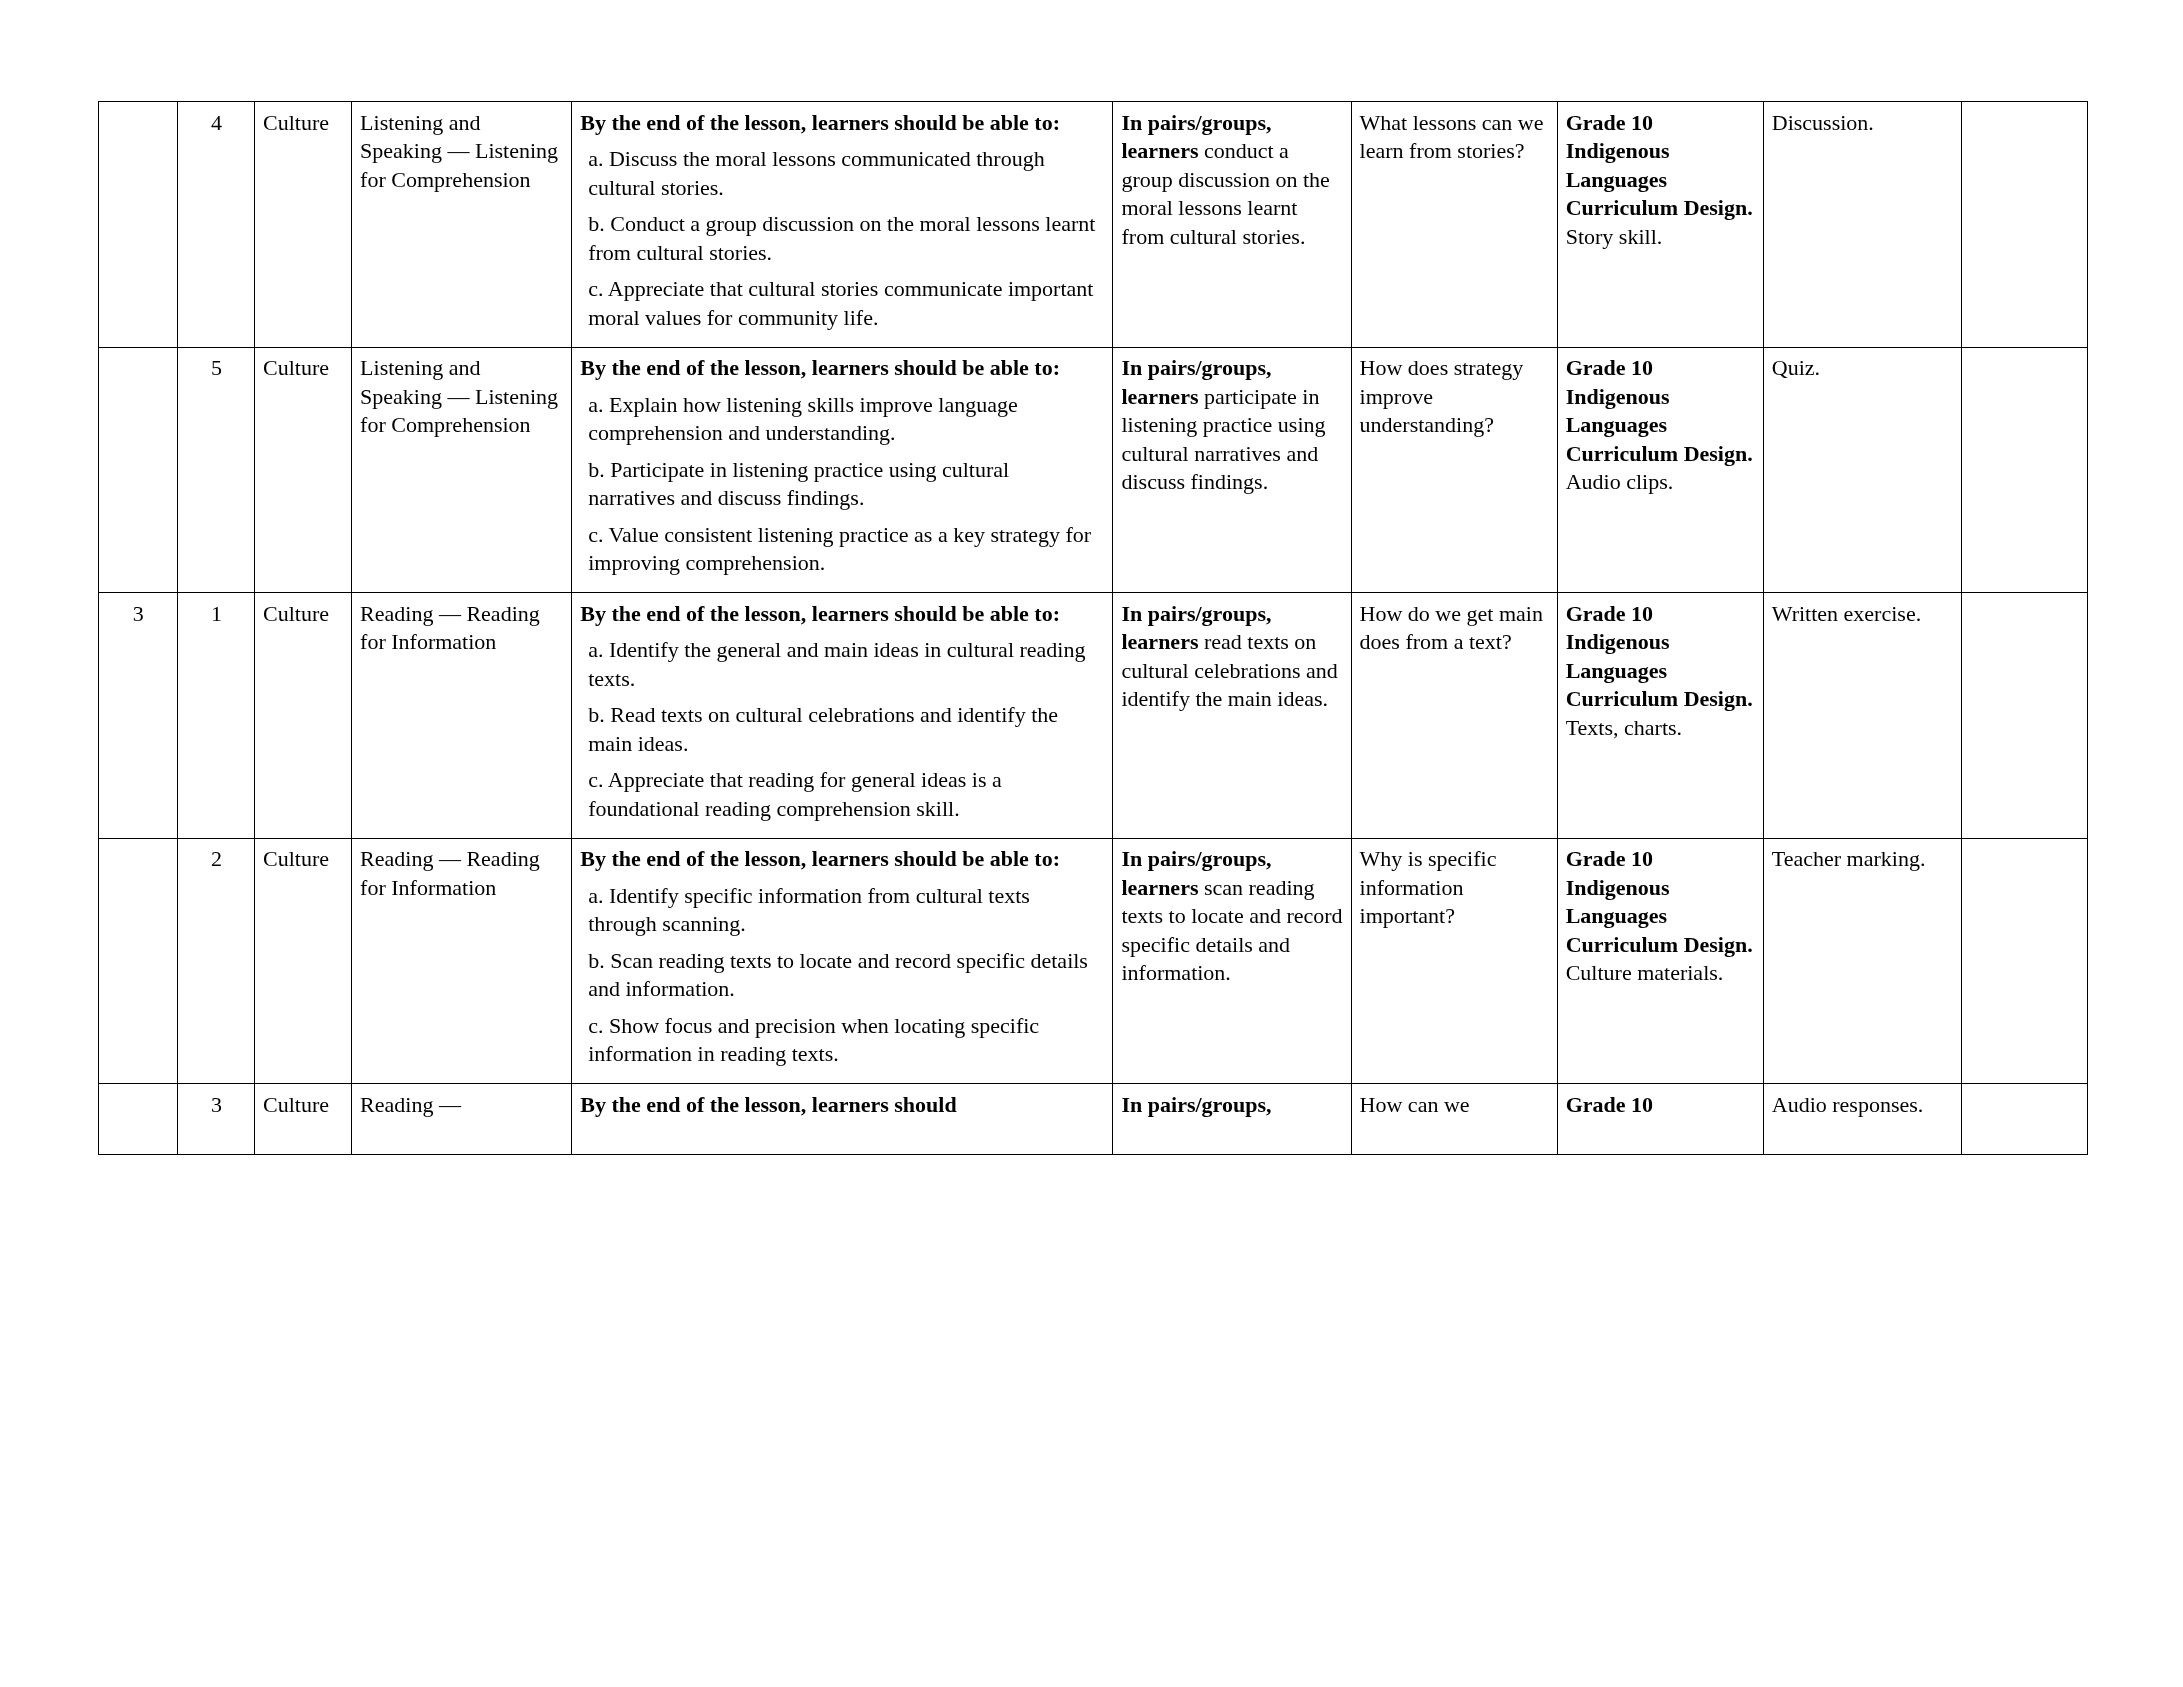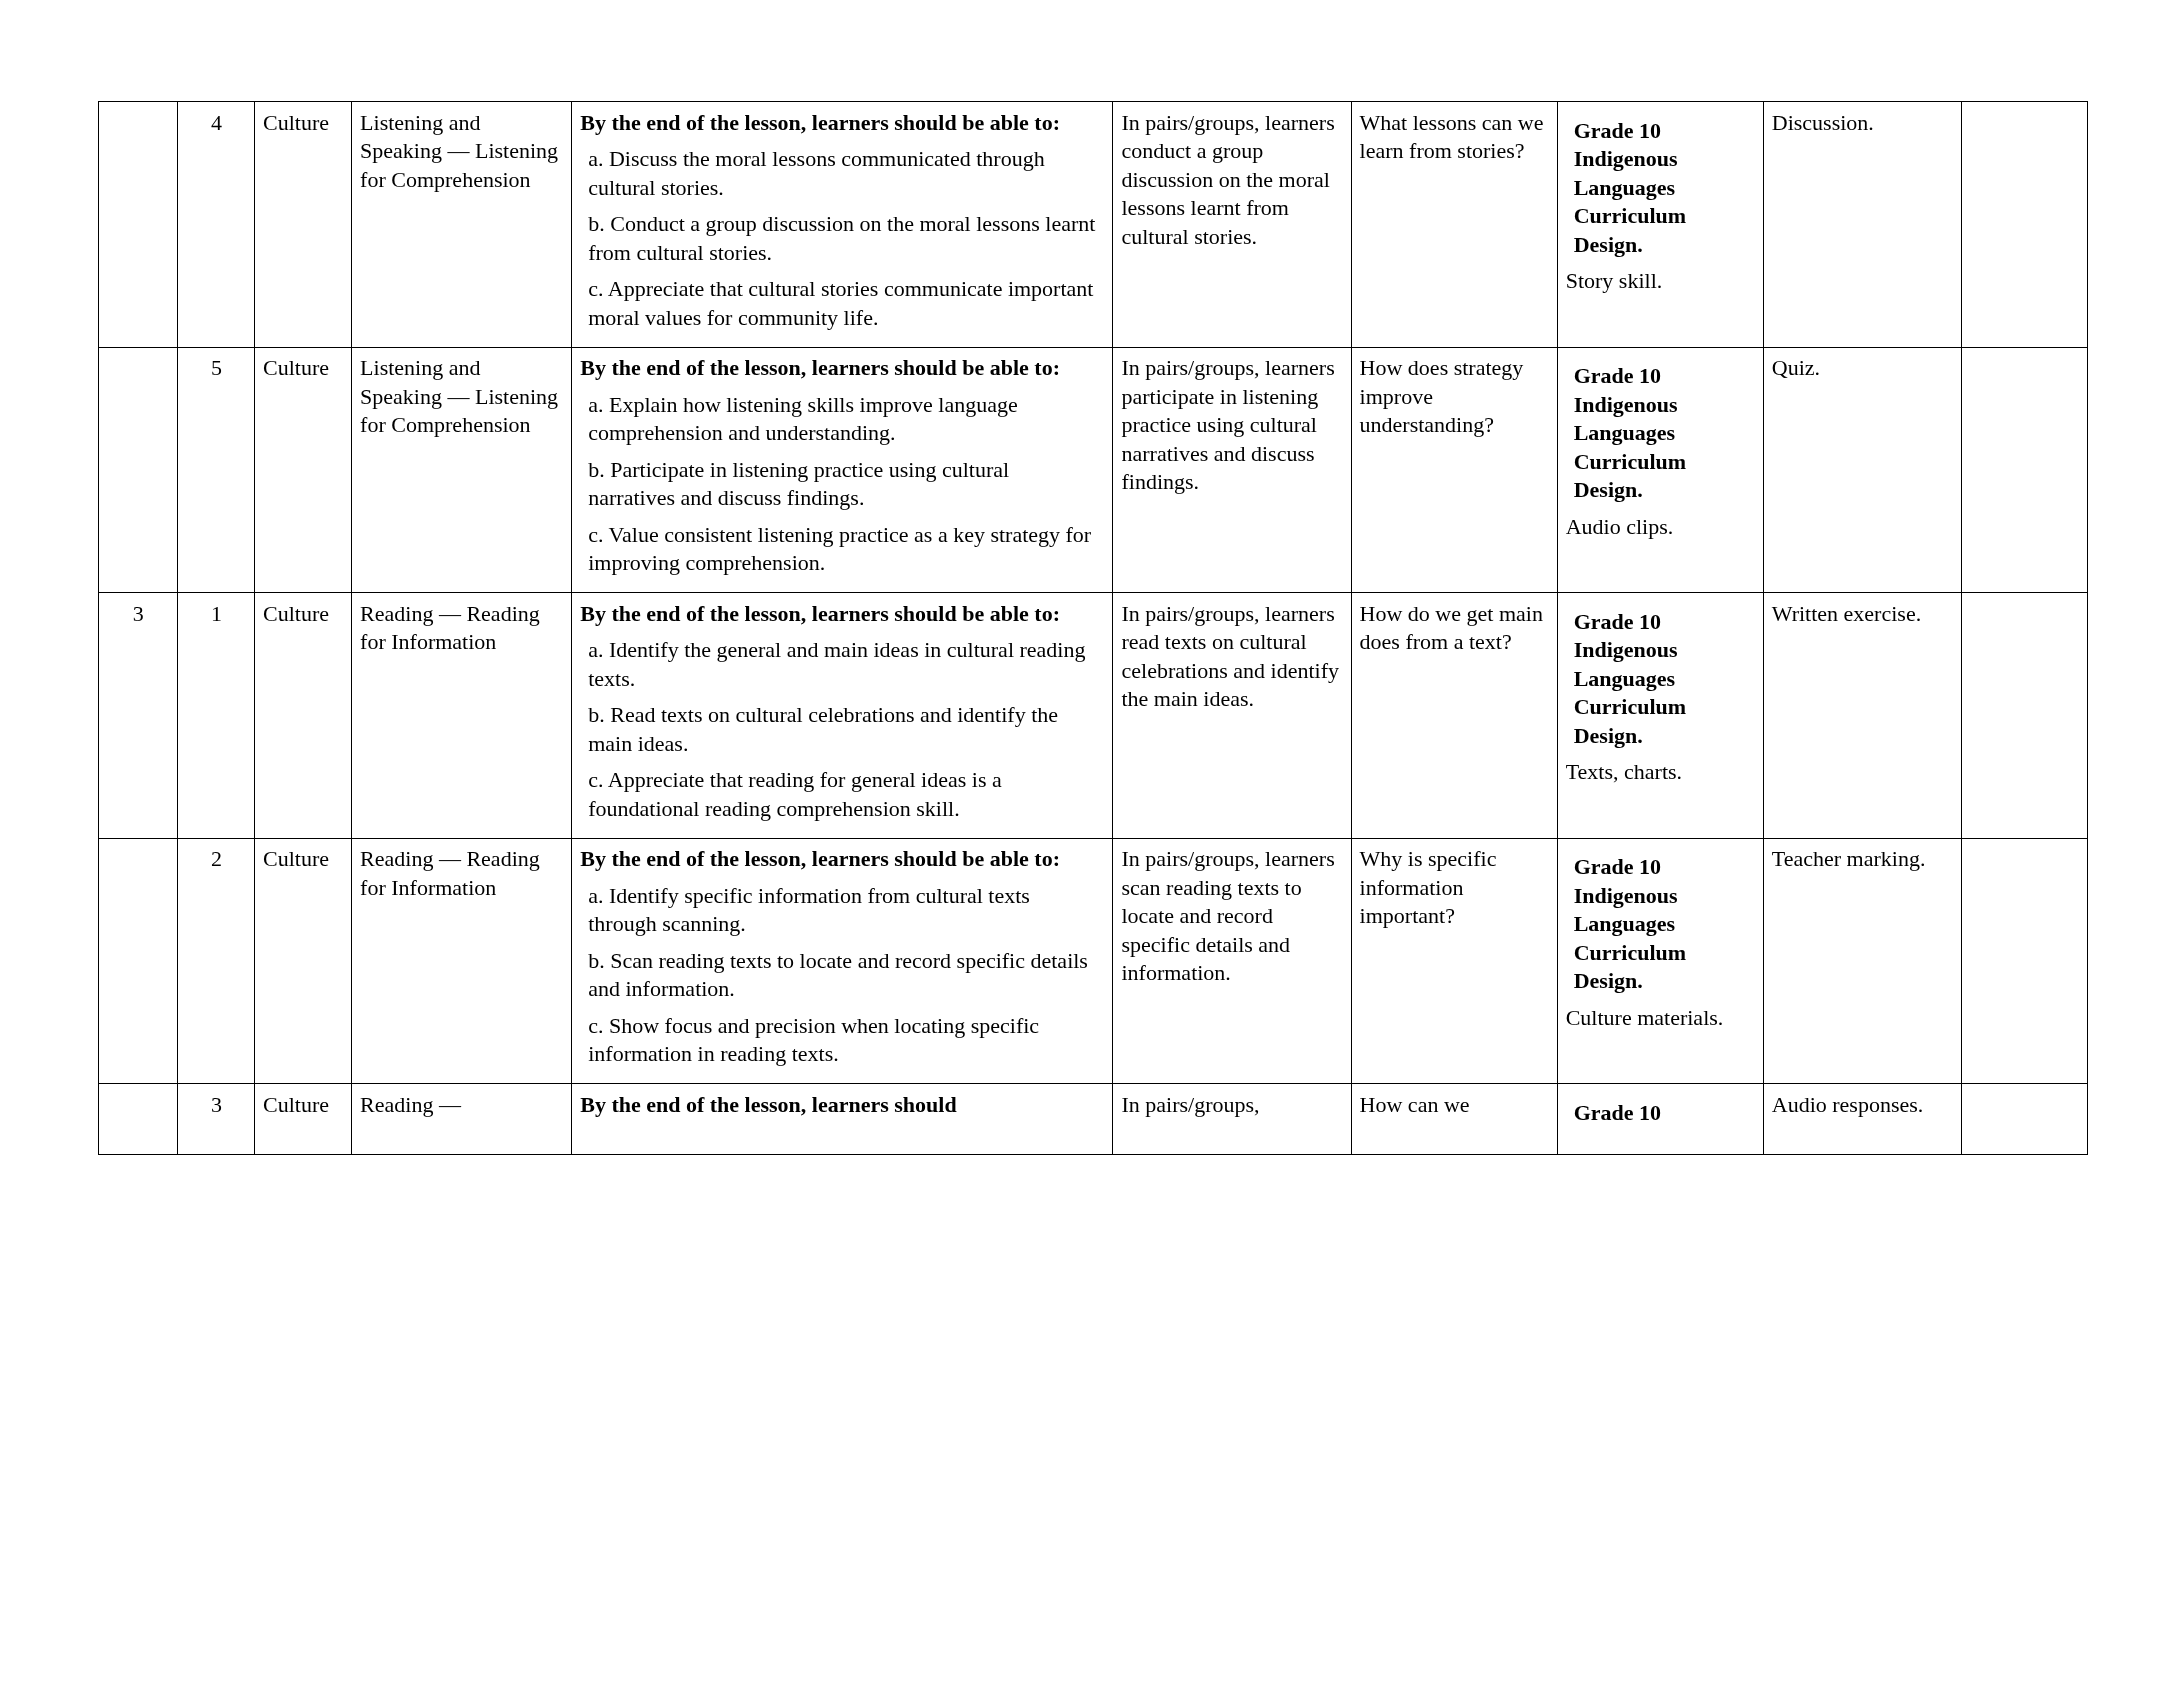--- a/index.html
+++ b/index.html
@@ -69,25 +69,25 @@
 
   .lead {
     font-weight: bold;
     margin: 0 0 1.3px 0;
   }
   .objective {
     margin: 8px;
     padding: 0;
   }
   .emph {
-    font-weight: normal;
+    font-weight: bold;
   }
   .res-title {
     font-weight: bold;
-    margin: 8px;
+    margin: 0;
   }
   .res-extra {
     margin: 0;
   }
 
   
   .row-partial td {
     height: 56px;
     overflow: hidden;
   }

